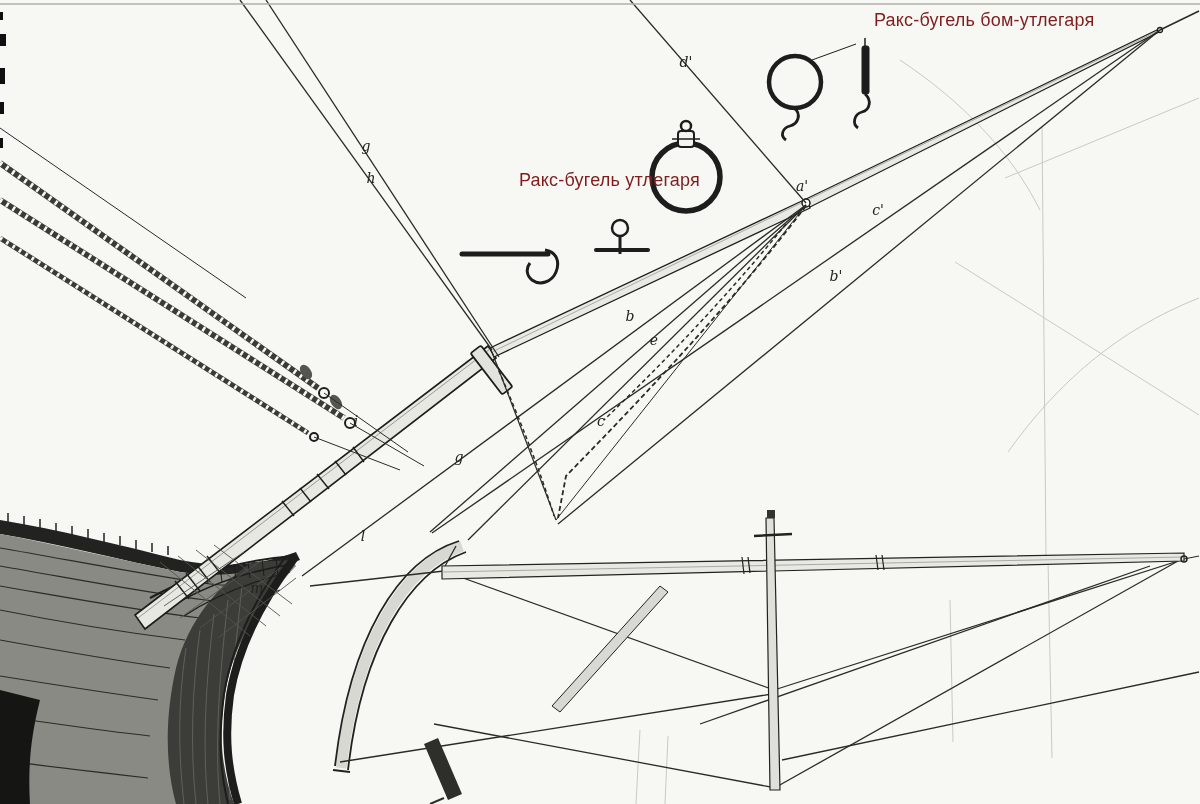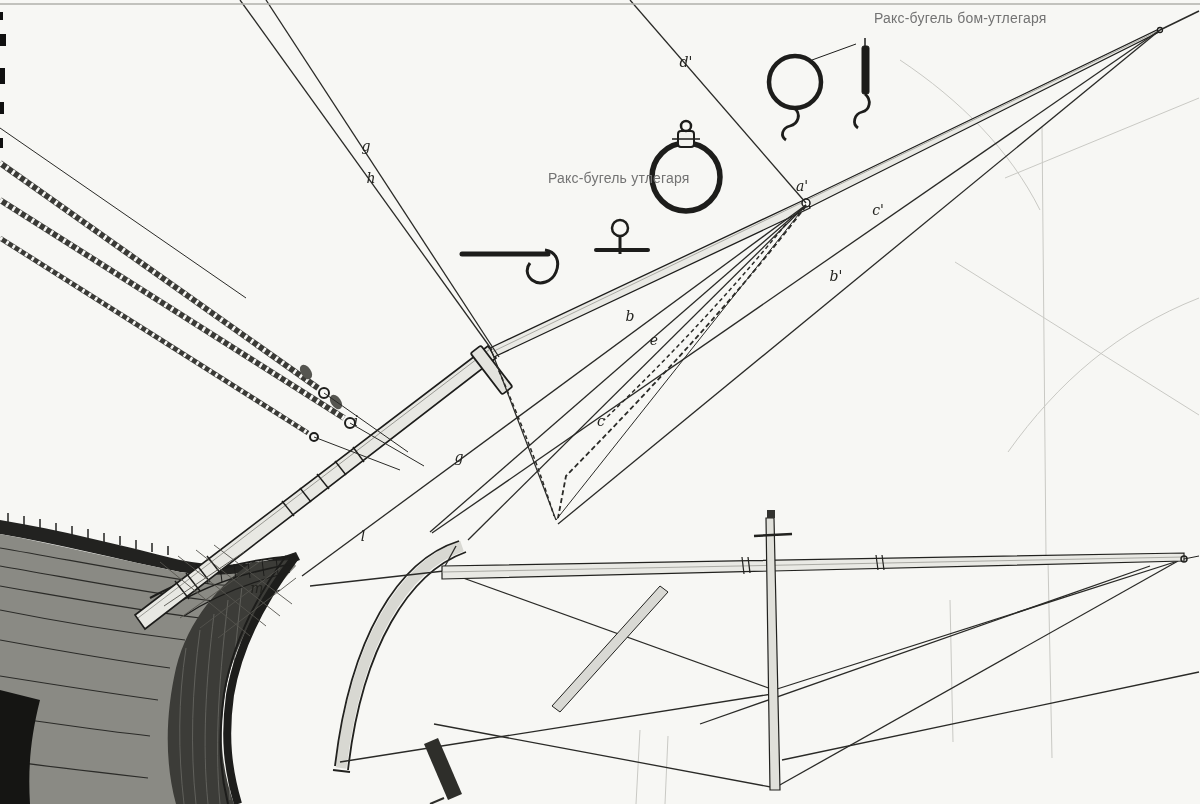--- a/index.html
+++ b/index.html
@@ -2,21 +2,21 @@
 <html><head>
 <meta charset="utf-8">
 <style>
   html,body{margin:0;padding:0;background:#e9e9e6;}
   .canvas{
     position:relative;width:1200px;height:804px;background:#f7f7f4;
     overflow:hidden;font-family:"Liberation Sans",sans-serif;
   }
   svg{position:absolute;left:0;top:0;}
   .label{
-    position:absolute;font-size:14px;color:#737373;white-space:nowrap;
+    position:absolute;font-size:18px;color:#7f1d1d;white-space:nowrap;
     font-family:"Liberation Sans",sans-serif;letter-spacing:.2px;
   }
   .ann-layer{position:absolute;left:0;top:0;width:1200px;height:804px;pointer-events:none;}
   .ann{
     position:absolute;font-family:"DejaVu Serif",serif;font-style:italic;
     font-size:14px;color:#23231f;transform:translate(-50%,-50%);
   }
 </style>
 </head>
 <body>
@@ -226,21 +226,21 @@
   <g>
     <line x1="0" y1="4" x2="1200" y2="4" stroke="#b0b0ab" stroke-width="1.6"></line>
     <rect x="0" y="12" width="3" height="8" fill="#101010"></rect>
     <rect x="0" y="34" width="6" height="12" fill="#101010"></rect>
     <rect x="0" y="68" width="5" height="16" fill="#101010"></rect>
     <rect x="0" y="102" width="4" height="12" fill="#101010"></rect>
     <rect x="0" y="138" width="3" height="10" fill="#101010"></rect>
   </g>
 </svg>
 
-<div class="label" style="left:548px;top:170px">Ракс-бугель утлегаря</div>
+<div class="label" style="left:519px;top:170px">Ракс-бугель утлегаря</div>
 
 <div class="label" style="left:874px;top:10px">Ракс-бугель бом-утлегаря</div>
 
 <div class="ann-layer">
       <span class="ann" style="left: 366px; top: 146px;">g</span>
       <span class="ann" style="left: 371px; top: 178px;">h</span>
       <span class="ann" style="left: 686px; top: 62px;">d'</span>
       <span class="ann" style="left: 802px; top: 186px;">a'</span>
       <span class="ann" style="left: 878px; top: 210px;">c'</span>
       <span class="ann" style="left: 836px; top: 276px;">b'</span>

